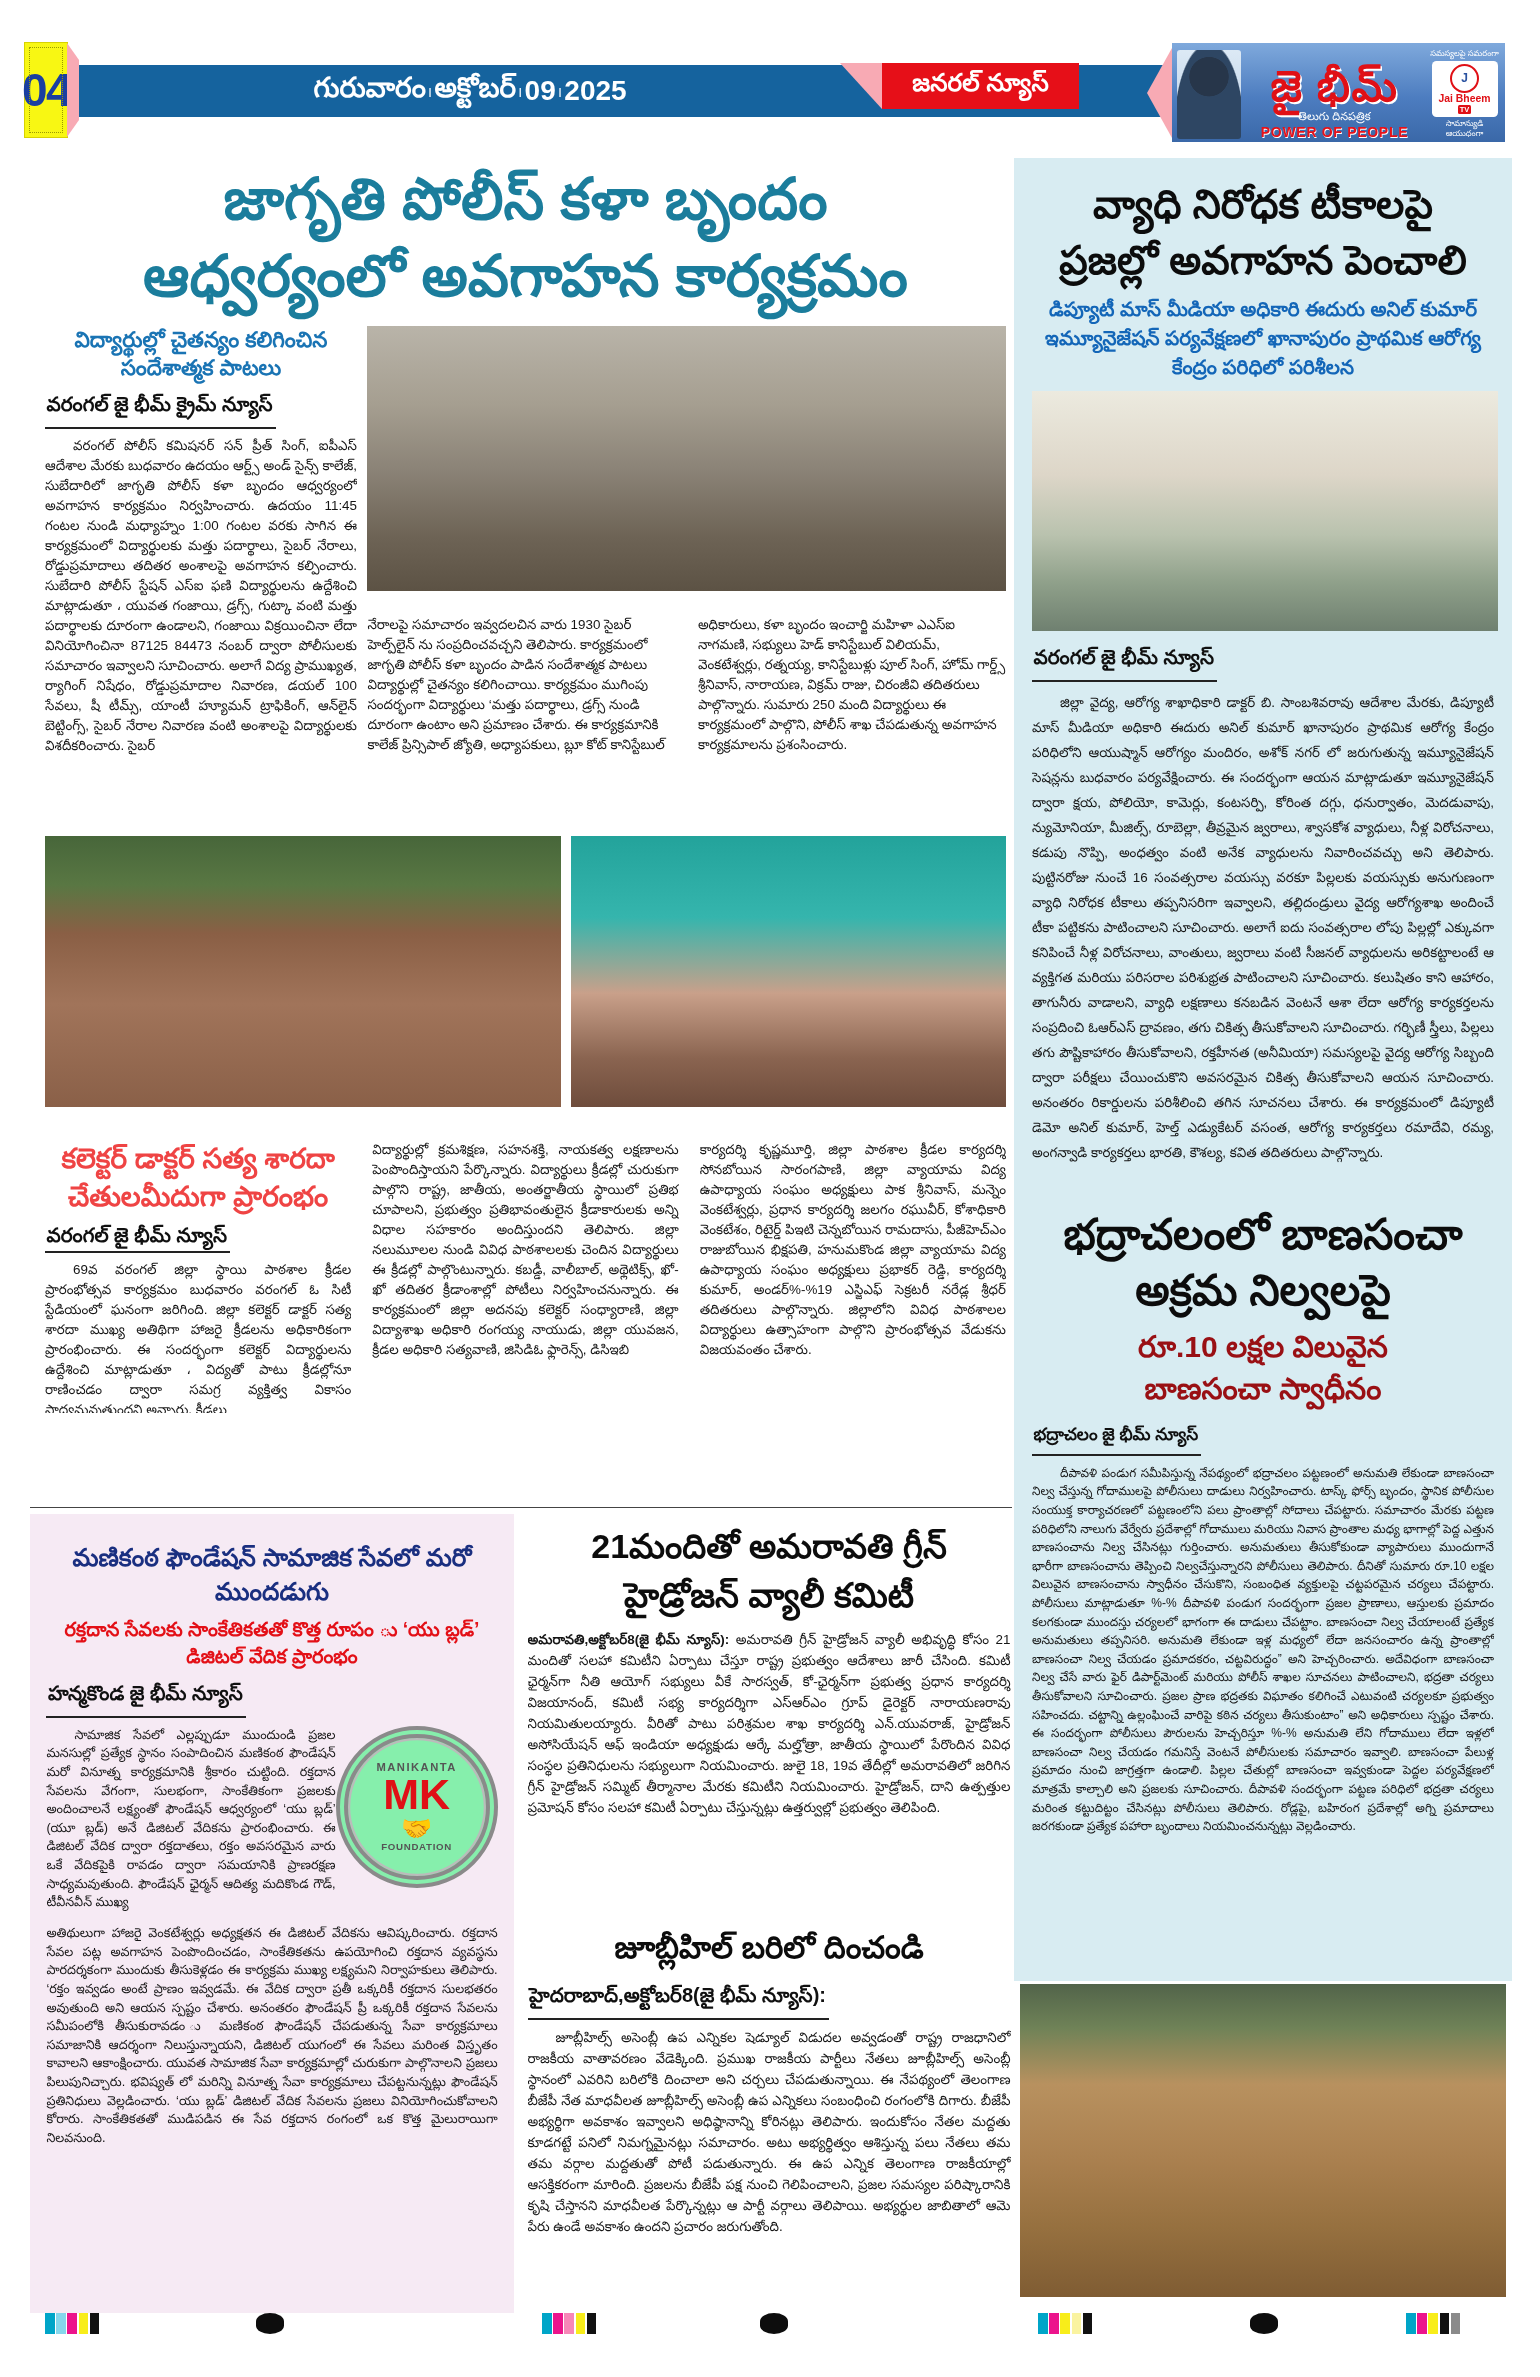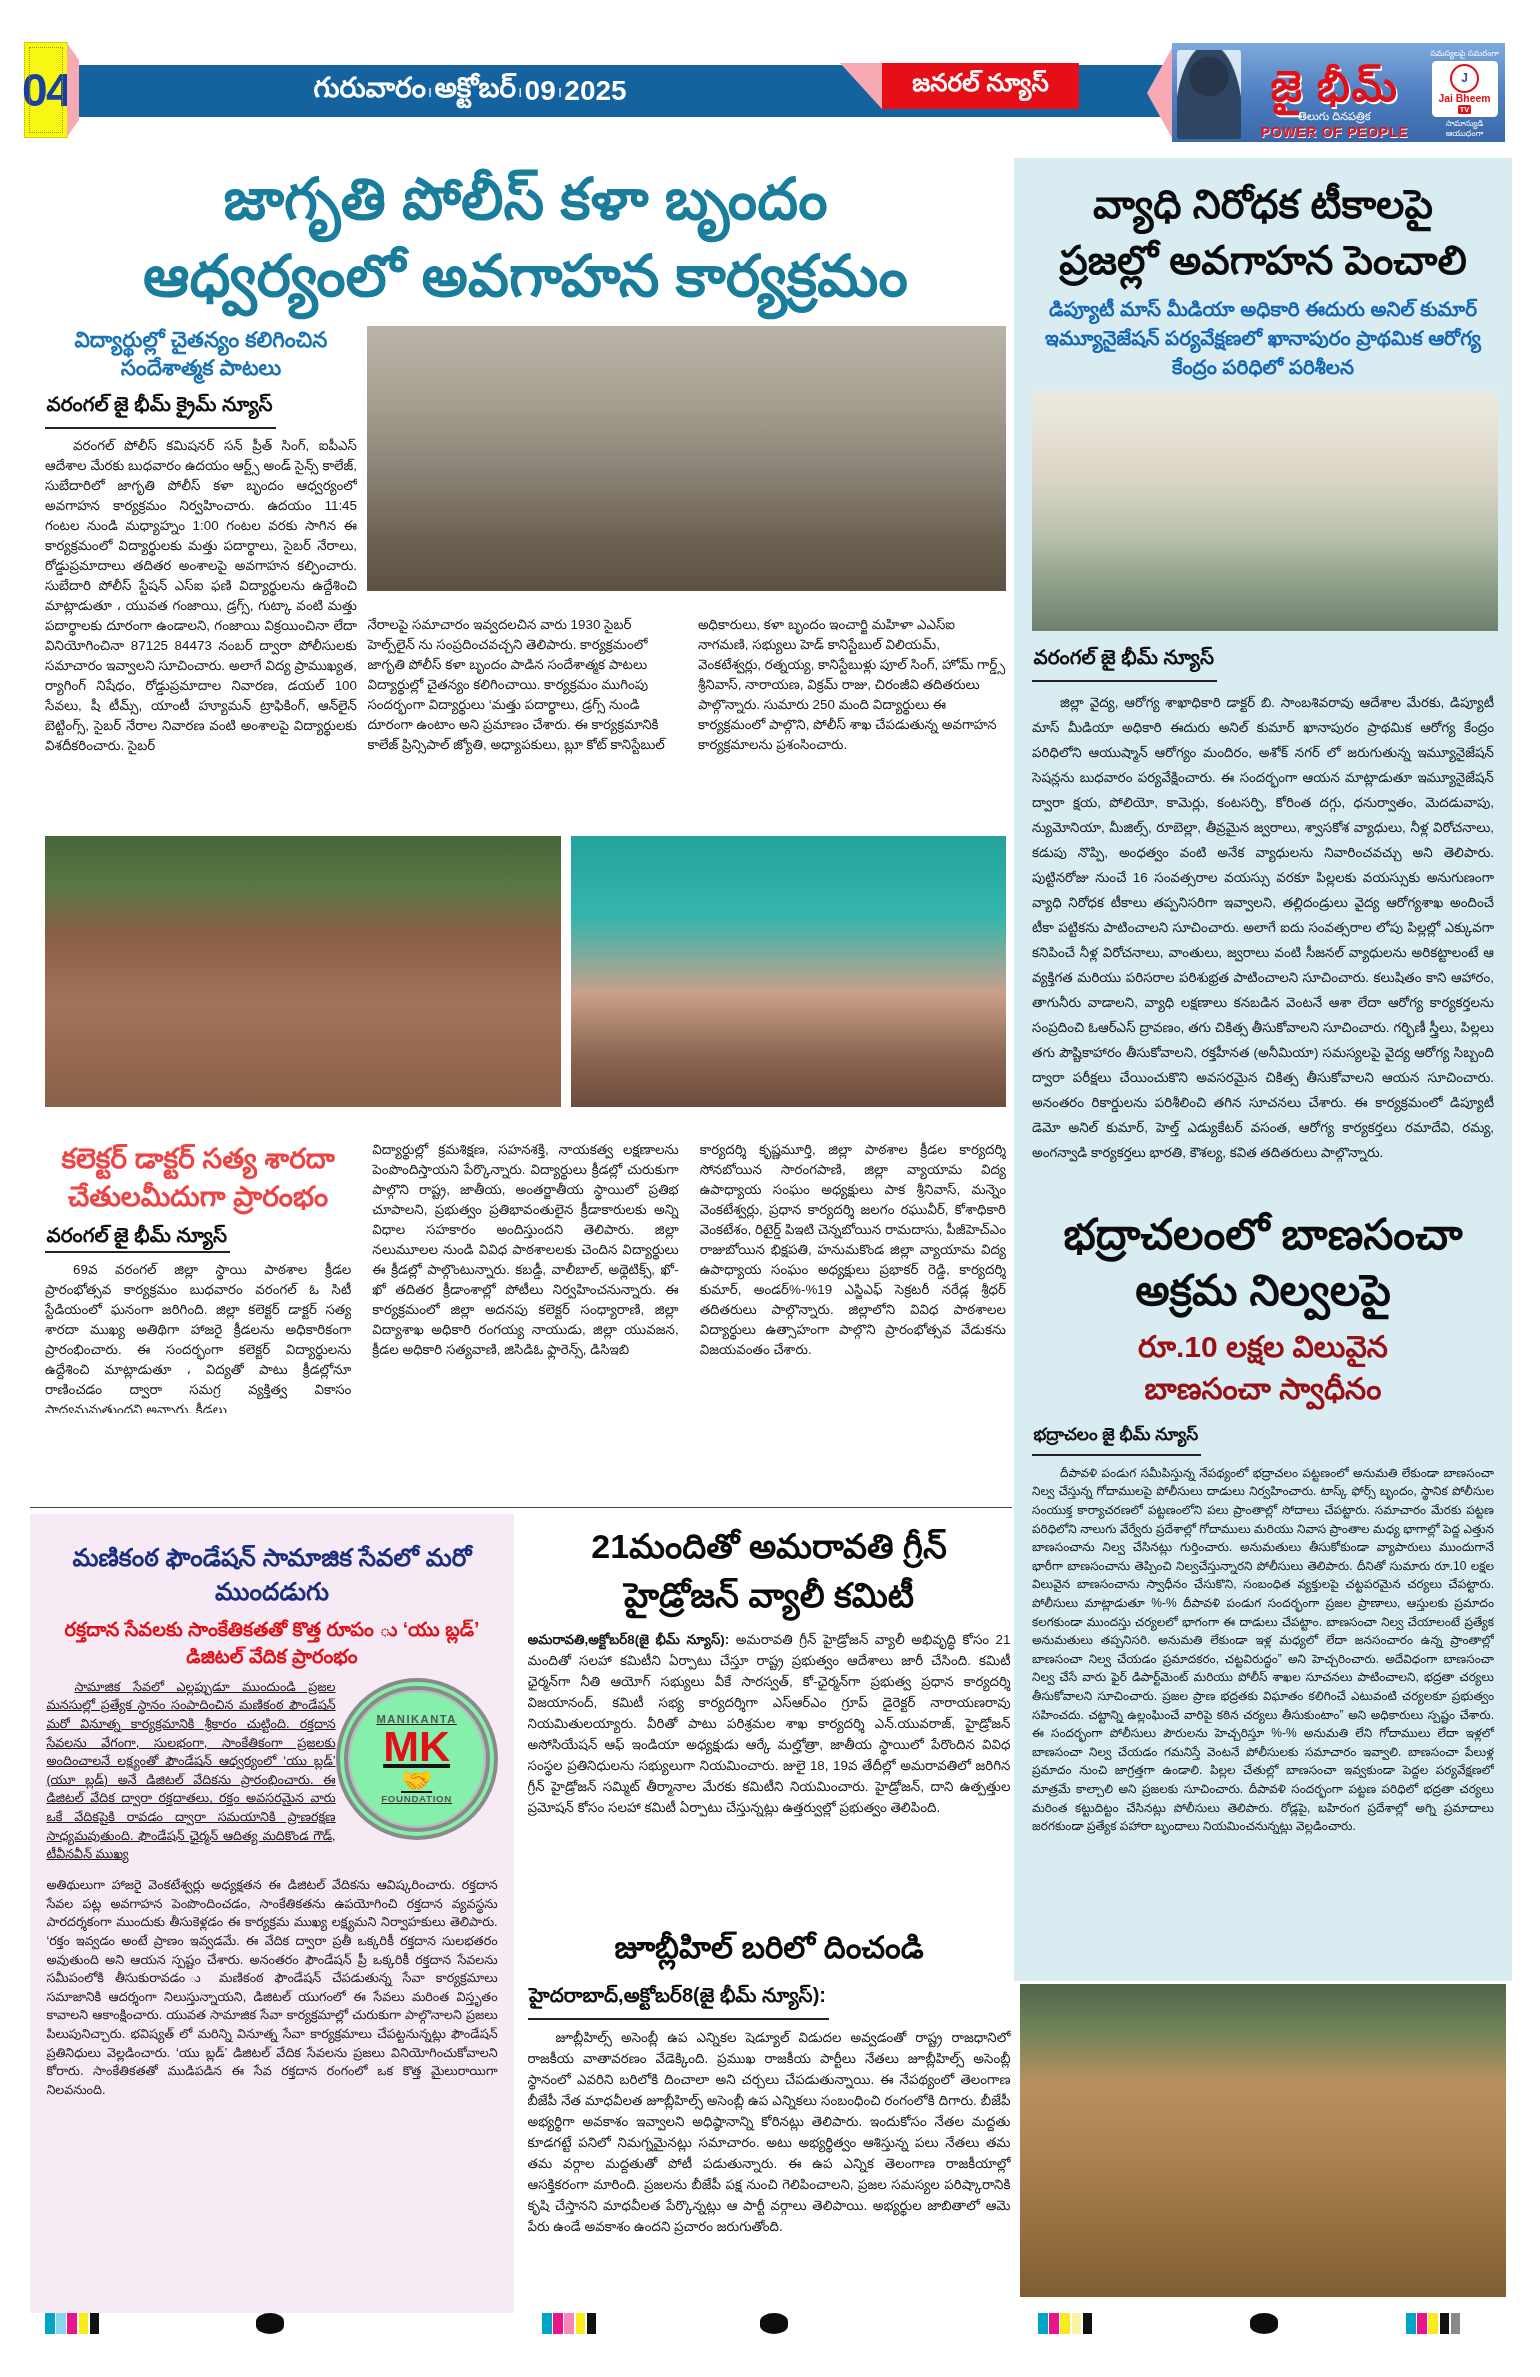--- a/index.html
+++ b/index.html
@@ -90,21 +90,21 @@
   .a4 .sub4{color:#991014;font-weight:bold;font-size:30px;text-align:center;line-height:1.4;margin:7.5px 0 10.4px 0;}
   .a4-body{font-size:12px;line-height:18.6px;height:483px;}
   .photo5{position:absolute;left:1020px;top:1984px;width:486px;height:313px;
      background:linear-gradient(180deg,#52644a 0%,#6f8257 14%,#b8915f 32%,#ab8150 55%,#96703f 78%,#7f5c33 100%);}
 
   
   .blbox{position:absolute;left:30px;top:1514px;width:484px;height:799px;background:#f6eaf4;
          box-sizing:border-box;padding:19.4px 16.4px;}
   .blbox h1{margin:10.4px 0 6px 0;text-align:center;font-size:24.6px;color:#1a2f80;font-weight:bold;}
   .blbox .sub5{color:#e31017;font-weight:bold;font-size:19.4px;text-align:center;margin-bottom:6px;}
-  .bl-row{display:flex;gap:0;text-decoration:underline;}
+  .bl-row{display:flex;gap:0;}
   .bl-text1{flex:1;font-size:12.7px;line-height:18.6px;height:188px;}
   .mklogo{flex:0 0 162px;height:162px;border-radius:50%;position:relative;background:#86efac;
           border:12px double #8a8a8a;box-sizing:border-box;box-shadow:0 0 0 2.2px #bbb inset;
           display:flex;flex-direction:column;align-items:center;justify-content:center;}
   .mk-top{font-size:11.2px;font-weight:bold;color:#555;letter-spacing:1.5px;}
   .mk-mk{font-size:43px;font-weight:bold;color:#e01016;line-height:1;}
   .mk-hand{font-size:25px;line-height:1;}
   .mk-bottom{font-size:9.7px;font-weight:bold;color:#555;letter-spacing:0.7px;}
   .bl-text2{margin-top:10.4px;font-size:12.7px;line-height:18.6px;height:379px;}
 
@@ -241,20 +241,23 @@
       </div>
       <div class="a4-body just ind clip">దీపావళి పండుగ సమీపిస్తున్న నేపథ్యంలో భద్రాచలం పట్టణంలో అనుమతి లేకుండా బాణసంచా నిల్వ చేస్తున్న గోదాములపై పోలీసులు దాడులు నిర్వహించారు. టాస్క్ ఫోర్స్ బృందం, స్థానిక పోలీసుల సంయుక్త కార్యాచరణలో పట్టణంలోని పలు ప్రాంతాల్లో సోదాలు చేపట్టారు. సమాచారం మేరకు పట్టణ పరిధిలోని నాలుగు వేర్వేరు ప్రదేశాల్లో గోదాములు మరియు నివాస ప్రాంతాల మధ్య భాగాల్లో పెద్ద ఎత్తున బాణసంచాను నిల్వ చేసినట్లు గుర్తించారు. అనుమతులు తీసుకోకుండా వ్యాపారులు ముందుగానే భారీగా బాణసంచాను తెప్పించి నిల్వచేస్తున్నారని పోలీసులు తెలిపారు. దీనితో సుమారు రూ.10 లక్షల విలువైన బాణసంచాను స్వాధీనం చేసుకొని, సంబంధిత వ్యక్తులపై చట్టపరమైన చర్యలు చేపట్టారు. పోలీసులు మాట్లాడుతూ %-% దీపావళి పండుగ సందర్భంగా ప్రజల ప్రాణాలు, ఆస్తులకు ప్రమాదం కలగకుండా ముందస్తు చర్యలలో భాగంగా ఈ దాడులు చేపట్టాం. బాణసంచా నిల్వ చేయాలంటే ప్రత్యేక అనుమతులు తప్పనిసరి. అనుమతి లేకుండా ఇళ్ల మధ్యలో లేదా జనసంచారం ఉన్న ప్రాంతాల్లో బాణసంచా నిల్వ చేయడం ప్రమాదకరం, చట్టవిరుద్ధం” అని హెచ్చరించారు. అదేవిధంగా బాణసంచా నిల్వ చేసే వారు ఫైర్ డిపార్ట్‌మెంట్ మరియు పోలీస్ శాఖల సూచనలు పాటించాలని, భద్రతా చర్యలు తీసుకోవాలని సూచించారు. ప్రజల ప్రాణ భద్రతకు విఘాతం కలిగించే ఎటువంటి చర్యలకూ ప్రభుత్వం సహించదు. చట్టాన్ని ఉల్లంఘించే వారిపై కఠిన చర్యలు తీసుకుంటాం” అని అధికారులు స్పష్టం చేశారు. ఈ సందర్భంగా పోలీసులు పౌరులను హెచ్చరిస్తూ %-% అనుమతి లేని గోదాములు లేదా ఇళ్లలో బాణసంచా నిల్వ చేయడం గమనిస్తే వెంటనే పోలీసులకు సమాచారం ఇవ్వాలి. బాణసంచా పేలుళ్ల ప్రమాదం నుంచి జాగ్రత్తగా ఉండాలి. పిల్లల చేతుల్లో బాణసంచా ఇవ్వకుండా పెద్దల పర్యవేక్షణలో మాత్రమే కాల్చాలి అని ప్రజలకు సూచించారు. దీపావళి సందర్భంగా పట్టణ పరిధిలో భద్రతా చర్యలు మరింత కట్టుదిట్టం చేసినట్లు పోలీసులు తెలిపారు. రోడ్లపై, బహిరంగ ప్రదేశాల్లో అగ్ని ప్రమాదాలు జరగకుండా ప్రత్యేక పహారా బృందాలు నియమించనున్నట్లు వెల్లడించారు.</div>
     </div>
   </div>
 
   <div class="photo photo5"></div>
 
   <div class="blbox">
     <h1>మణికంఠ ఫౌండేషన్ సామాజిక సేవలో మరో ముందడుగు</h1>
     <div class="sub5">రక్తదాన సేవలకు సాంకేతికతతో కొత్త రూపం ు ‘యు బ్లడ్’ డిజిటల్ వేదిక ప్రారంభం</div>
+    <div>
+      <span class="byline">హన్మకొండ జై భీమ్ న్యూస్</span>
+    </div>
     <div class="bl-row">
       <div class="bl-text1 just ind clip">సామాజిక సేవలో ఎల్లప్పుడూ ముందుండి ప్రజల మనసుల్లో ప్రత్యేక స్థానం సంపాదించిన మణికంఠ ఫౌండేషన్ మరో వినూత్న కార్యక్రమానికి శ్రీకారం చుట్టింది. రక్తదాన సేవలను వేగంగా, సులభంగా, సాంకేతికంగా ప్రజలకు అందించాలనే లక్ష్యంతో ఫౌండేషన్ ఆధ్వర్యంలో ‘యు బ్లడ్’ (యూ బ్లడ్) అనే డిజిటల్ వేదికను ప్రారంభించారు. ఈ డిజిటల్ వేదిక ద్వారా రక్తదాతలు, రక్తం అవసరమైన వారు ఒకే వేదికపైకి రావడం ద్వారా సమయానికి ప్రాణరక్షణ సాధ్యమవుతుంది. ఫౌండేషన్ ఛైర్మన్ ఆదిత్య మదికొండ గౌడ్, టీవీనవీన్ ముఖ్య</div>
       <div class="mklogo">
         <div class="mk-top">MANIKANTA</div>
         <div class="mk-mk">MK</div>
         <div class="mk-hand">🤝</div>
         <div class="mk-bottom">FOUNDATION</div>
       </div>
     </div>
     <div class="bl-text2 just clip">అతిథులుగా హాజరై వెంకటేశ్వర్లు అధ్యక్షతన ఈ డిజిటల్ వేదికను ఆవిష్కరించారు. రక్తదాన సేవల పట్ల అవగాహన పెంపొందించడం, సాంకేతికతను ఉపయోగించి రక్తదాన వ్యవస్థను పారదర్శకంగా ముందుకు తీసుకెళ్లడం ఈ కార్యక్రమ ముఖ్య లక్ష్యమని నిర్వాహకులు తెలిపారు. ‘రక్తం ఇవ్వడం అంటే ప్రాణం ఇవ్వడమే. ఈ వేదిక ద్వారా ప్రతీ ఒక్కరికీ రక్తదాన సులభతరం అవుతుంది అని ఆయన స్పష్టం చేశారు. అనంతరం ఫౌండేషన్ ప్రీ ఒక్కరికీ రక్తదాన సేవలను సమీపంలోకి తీసుకురావడం ు మణికంఠ ఫౌండేషన్ చేపడుతున్న సేవా కార్యక్రమాలు సమాజానికి ఆదర్శంగా నిలుస్తున్నాయని, డిజిటల్ యుగంలో ఈ సేవలు మరింత విస్తృతం కావాలని ఆకాంక్షించారు. యువత సామాజిక సేవా కార్యక్రమాల్లో చురుకుగా పాల్గొనాలని ప్రజలు పిలుపునిచ్చారు. భవిష్యత్ లో మరిన్ని వినూత్న సేవా కార్యక్రమాలు చేపట్టనున్నట్లు ఫౌండేషన్ ప్రతినిధులు వెల్లడించారు. ‘యు బ్లడ్’ డిజిటల్ వేదిక సేవలను ప్రజలు వినియోగించుకోవాలని కోరారు. సాంకేతికతతో ముడిపడిన ఈ సేవ రక్తదాన రంగంలో ఒక కొత్త మైలురాయిగా నిలవనుంది.</div>

